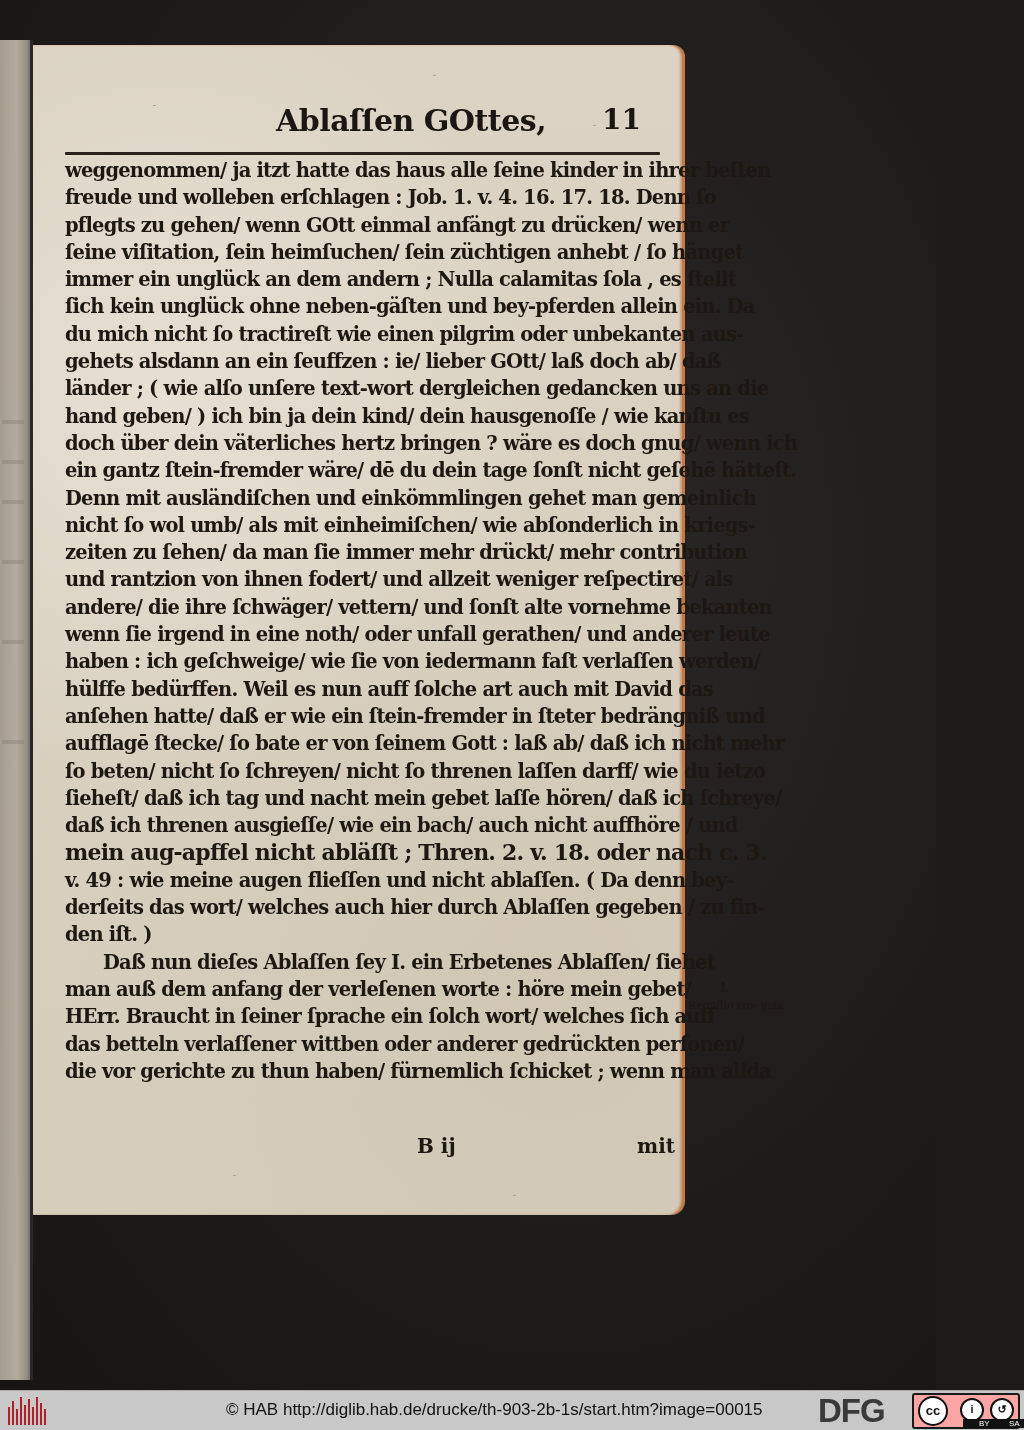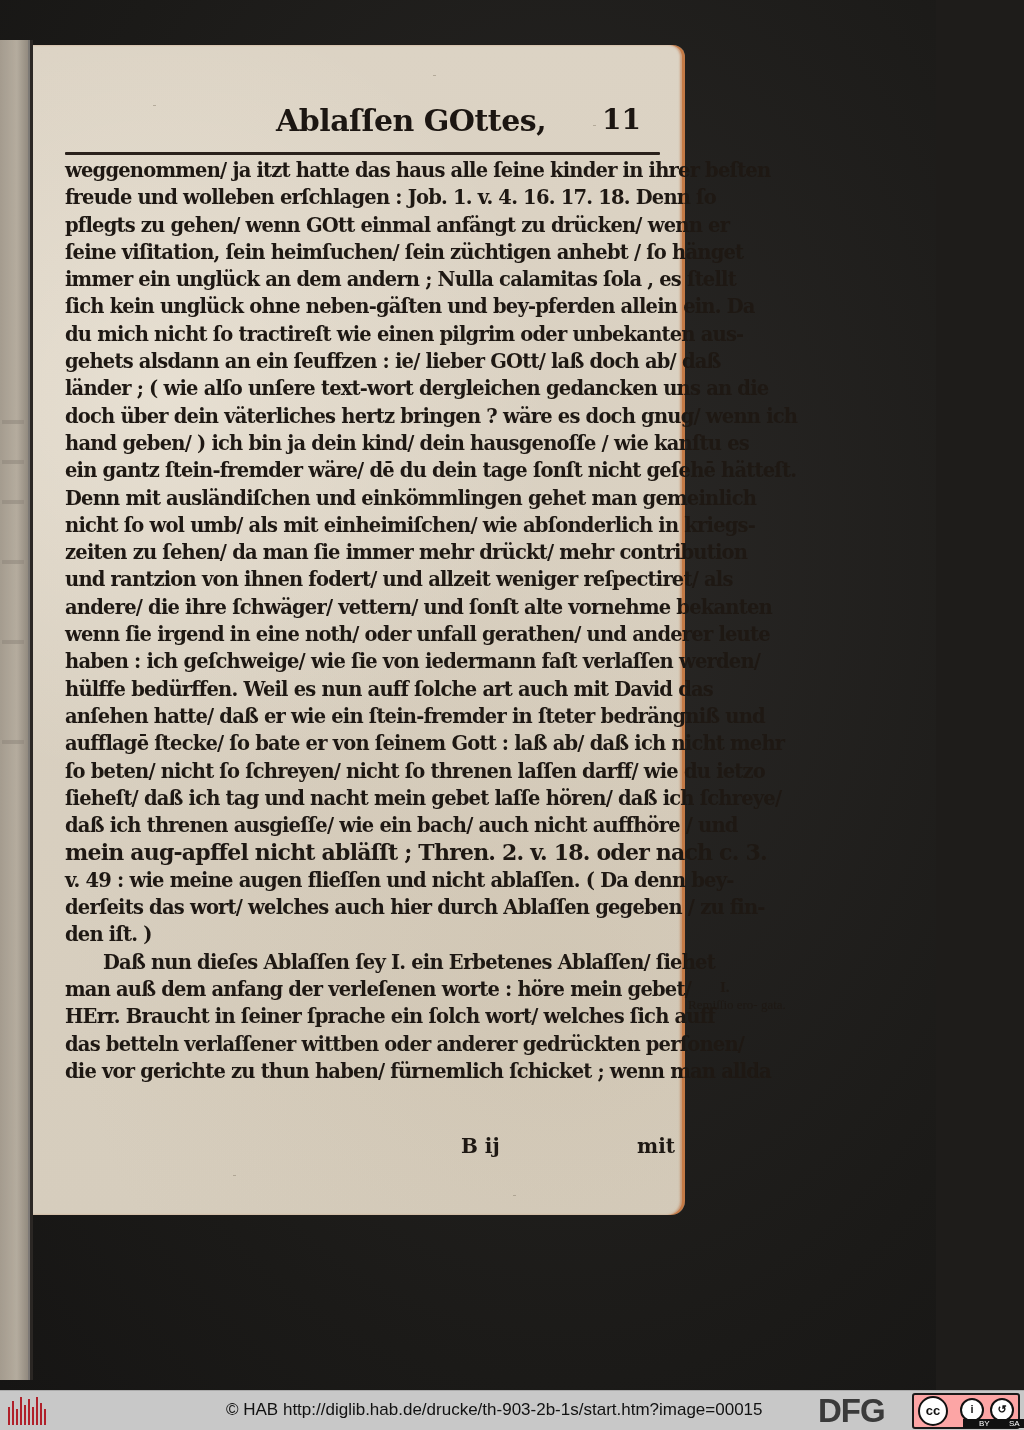--- a/index.html
+++ b/index.html
@@ -61,21 +61,21 @@
       text-align: justify;
     }
     .line { white-space: nowrap; overflow: visible; height: 27.3px; text-align-last: justify; display: block; }
     .line.indent { padding-left: 38px; }
     .line.short { text-align-last: left; }
     .big { font-size: 22px; }
     .footer-line {
       position: absolute; left: 32px; top: 1089px; width: 614px; height: 28px;
       font-family: "DejaVu Serif", serif; font-weight: bold; font-size: 20px; color: #1e1813;
     }
-    .signature { position: absolute; left: 352px; top: 0; margin-left: 44px; }
+    .signature { position: absolute; left: 352px; top: 0; }
     .catchword { position: absolute; right: 4px; top: 0; }
     .marginalia {
       position: absolute; left: 688px; top: 978px; width: 110px;
       font-family: "Liberation Serif", serif; font-size: 13px; line-height: 18px; color: #1e1813;
     }
     .marg-num { display: block; padding-left: 32px; font-weight: bold; font-size: 15px; }
     .specks { position: absolute; width: 3px; height: 1px; background: #8c8170; opacity: .5; }
     
     .footer {
       position: absolute; left: 0; top: 1390px; width: 1024px; height: 40px;
@@ -141,22 +141,22 @@
     <div class="body-text">
       <span class="line">weggenommen/ ja itzt hatte das haus alle ſeine kinder in ihrer beſten</span>
       <span class="line">freude und wolleben erſchlagen : Job. 1. v. 4. 16. 17. 18. Denn ſo</span>
       <span class="line">pflegts zu gehen/ wenn GOtt einmal anfängt zu drücken/ wenn er</span>
       <span class="line">ſeine viſitation, ſein heimſuchen/ ſein züchtigen anhebt / ſo hänget</span>
       <span class="line">immer ein unglück an dem andern ; Nulla calamitas ſola , es ſtellt</span>
       <span class="line">ſich kein unglück ohne neben-gäſten und bey-pferden allein ein. Da</span>
       <span class="line">du mich nicht ſo tractireſt wie einen pilgrim oder unbekanten aus-</span>
       <span class="line">gehets alsdann an ein ſeuffzen : ie/ lieber GOtt/ laß doch ab/ daß</span>
       <span class="line">länder ; ( wie alſo unſere text-wort dergleichen gedancken uns an die</span>
+      <span class="line">hand geben/ ) ich bin ja dein kind/ dein hausgenoſſe / wie kanſtu es</span>
       <span class="line">doch über dein väterliches hertz bringen ? wäre es doch gnug/ wenn ich</span>
-      <span class="line">hand geben/ ) ich bin ja dein kind/ dein hausgenoſſe / wie kanſtu es</span>
       <span class="line">ein gantz ſtein-fremder wäre/ dē du dein tage ſonſt nicht geſehē hätteſt.</span>
       <span class="line">Denn mit ausländiſchen und einkömmlingen gehet man gemeinlich</span>
       <span class="line">nicht ſo wol umb/ als mit einheimiſchen/ wie abſonderlich in kriegs-</span>
       <span class="line">zeiten zu ſehen/ da man ſie immer mehr drückt/ mehr contribution</span>
       <span class="line">und rantzion von ihnen fodert/ und allzeit weniger reſpectiret/ als</span>
       <span class="line">andere/ die ihre ſchwäger/ vettern/ und ſonſt alte vornehme bekanten</span>
       <span class="line">wenn ſie irgend in eine noth/ oder unfall gerathen/ und anderer leute</span>
       <span class="line">haben : ich geſchweige/ wie ſie von iedermann faſt verlaſſen werden/</span>
       <span class="line">hülffe bedürffen. Weil es nun auff ſolche art auch mit David das</span>
       <span class="line">anſehen hatte/ daß er wie ein ſtein-fremder in ſteter bedrängniß und</span>

